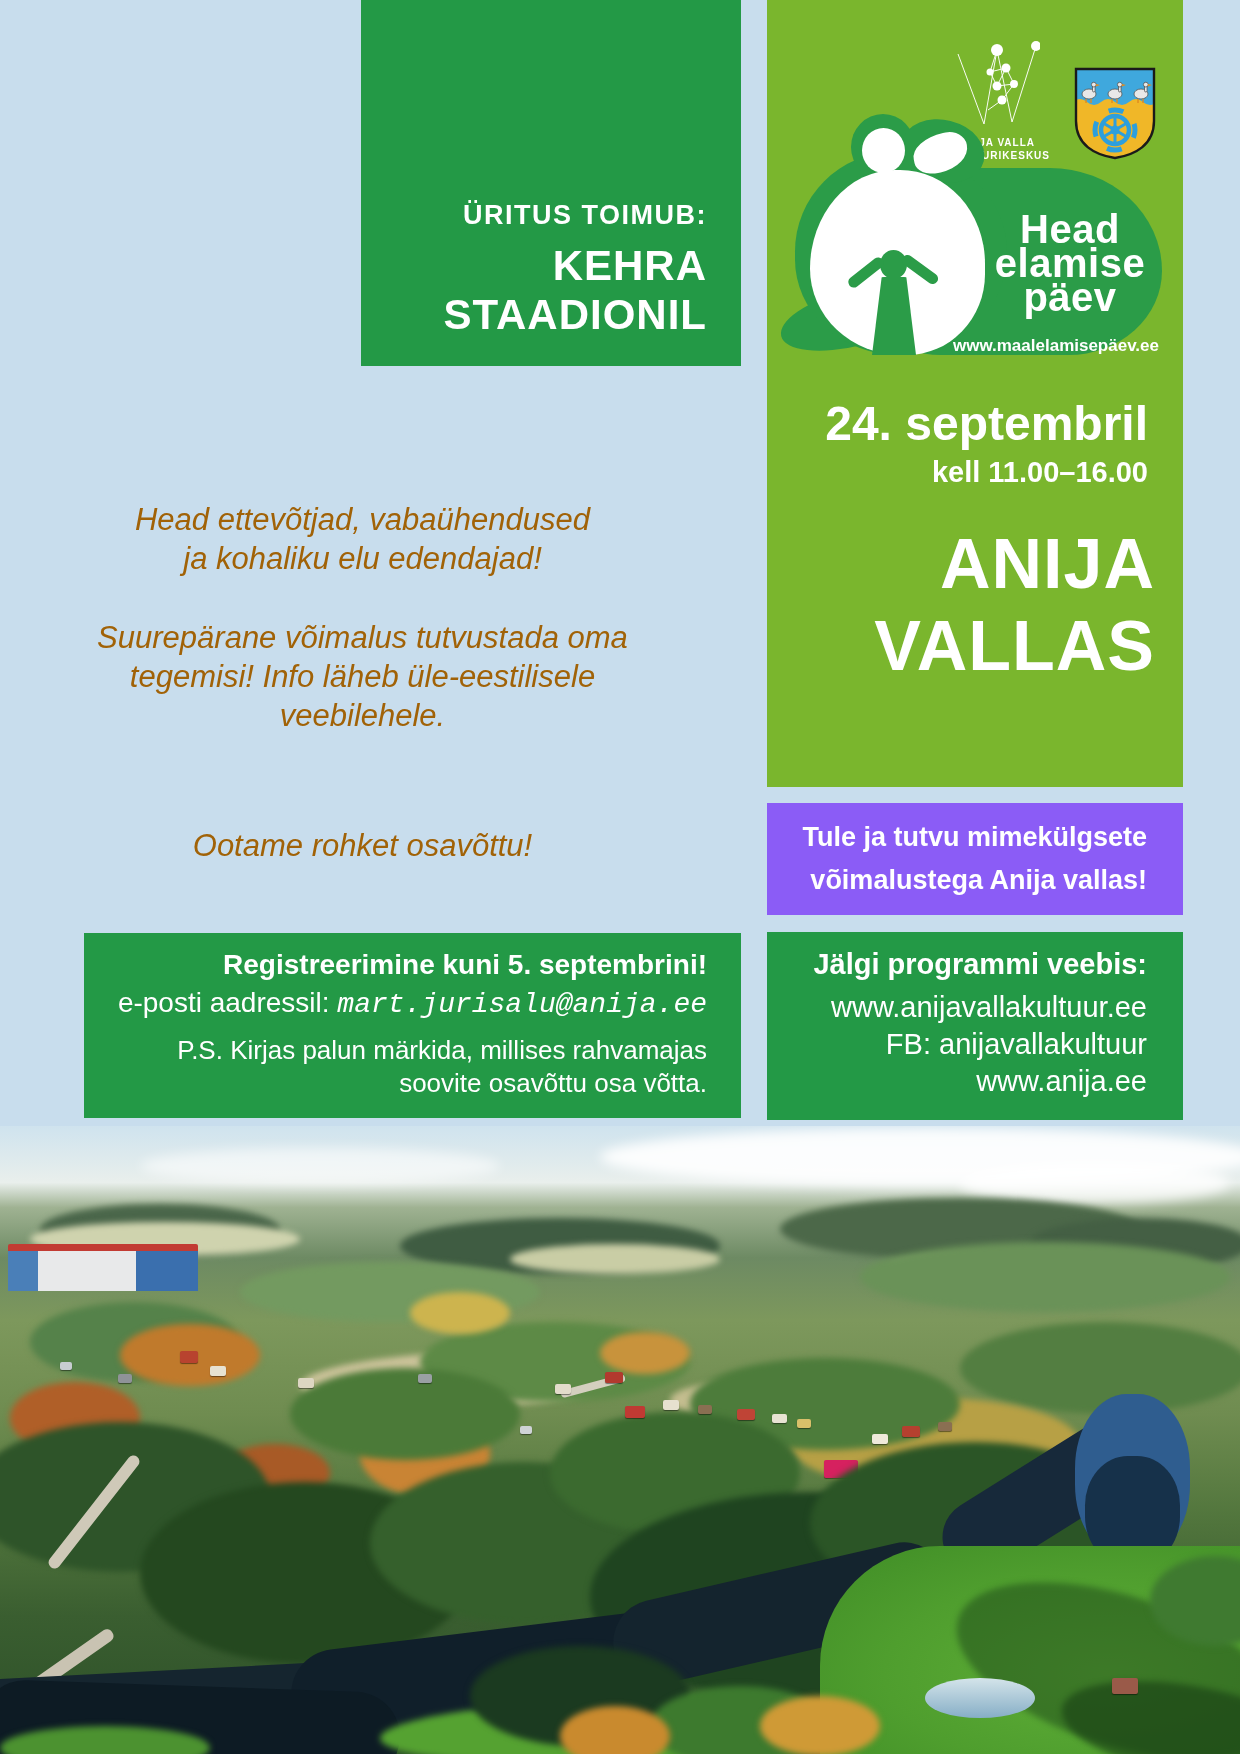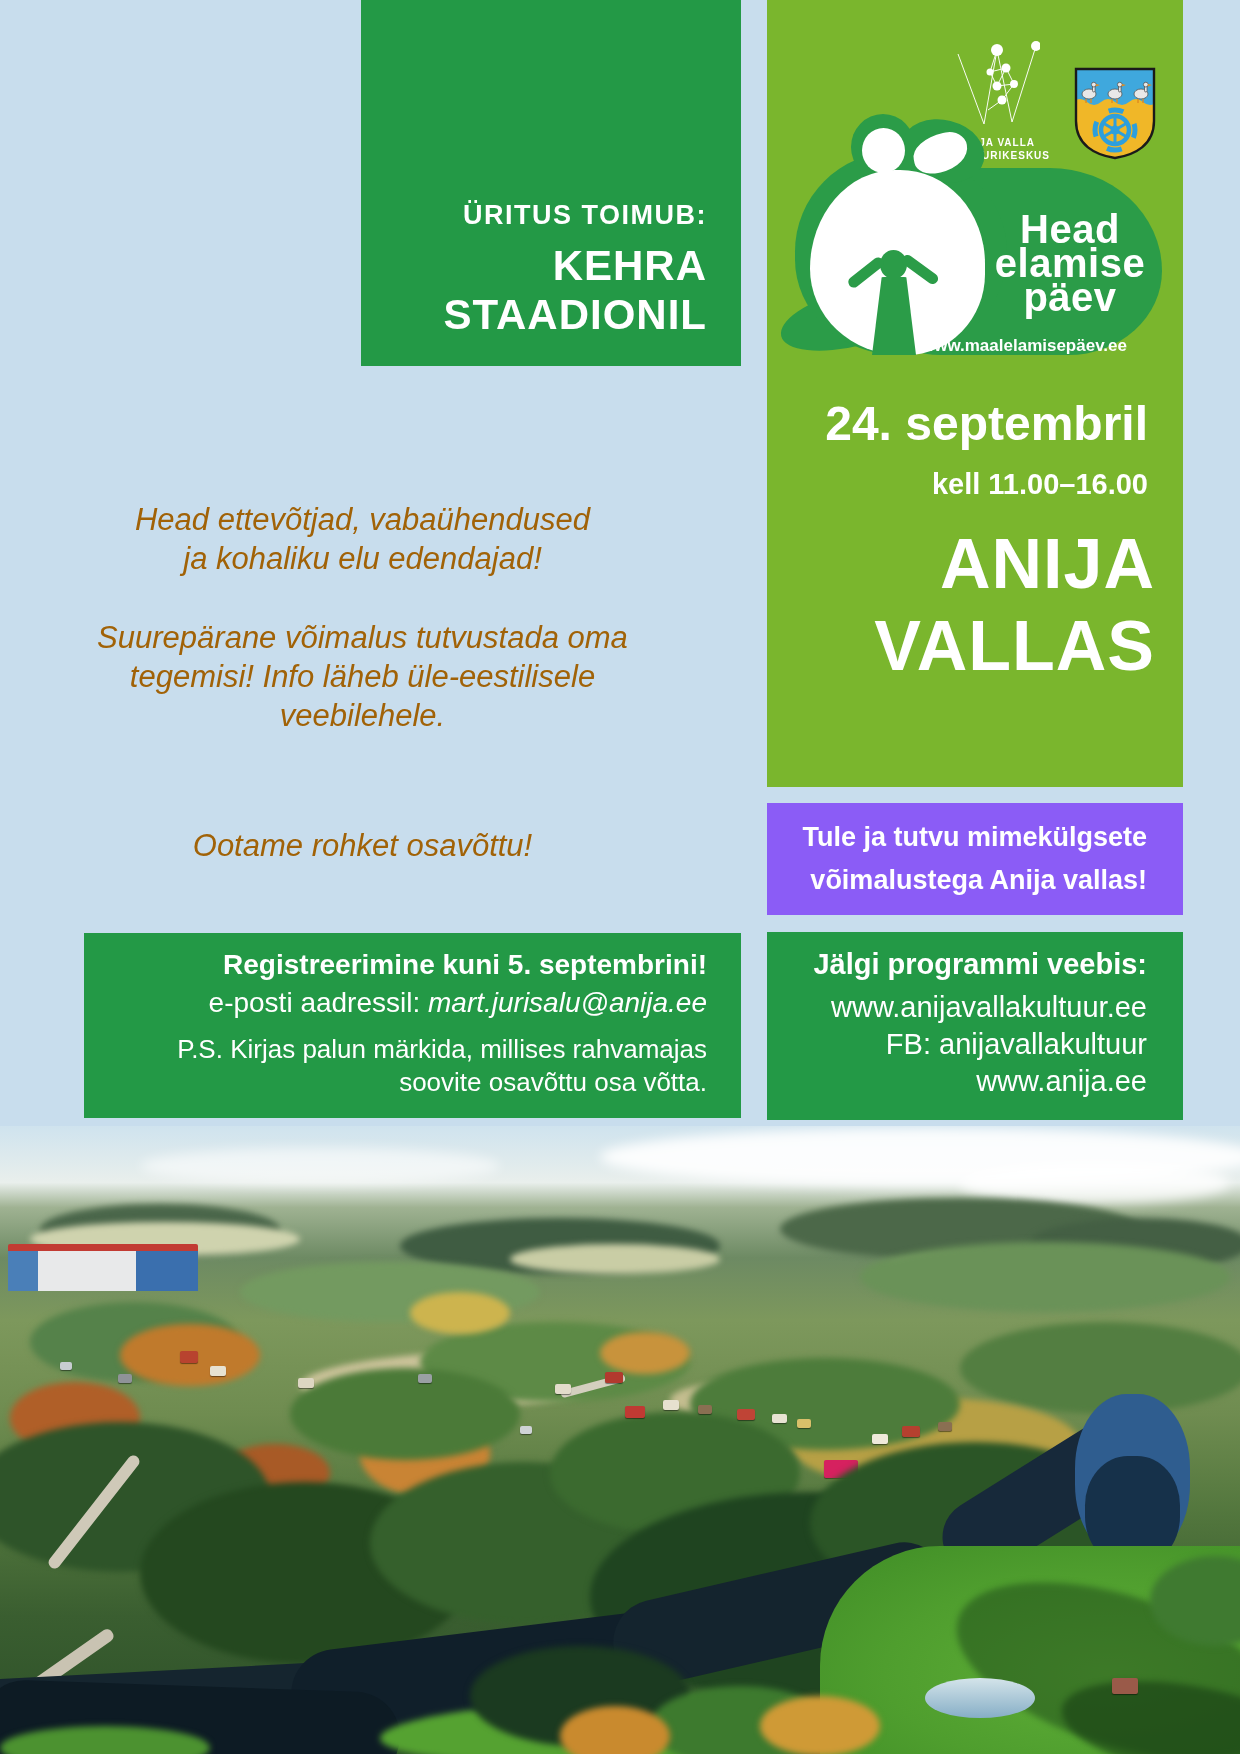--- a/index.html
+++ b/index.html
@@ -26,21 +26,21 @@
   .intro-p1{top:500px;}
   .intro-p2{top:618px;}
   .intro-p3{top:826px;}
   
   .register-box{
     left:84px;top:933px;width:657px;height:185px;background:#239946;
     box-sizing:border-box;padding:16px 34px 0 20px;color:#fff;text-align:right;
   }
   .reg-l1{font-size:28px;font-weight:700;margin-bottom:6px;}
   .reg-l2{font-size:28px;margin-bottom:14px;}
-  .reg-l2 .email{font-style:italic;}
+  .reg-l2 .email{font-style:italic;font-family:Liberation Mono, monospace;}
   .reg-l3{font-size:26px;line-height:33px;}
   
   .right-panel{left:767px;top:0;width:416px;height:787px;background:#7ab62d;color:#fff;}
   .org-logo{left:150px;top:40px;width:160px;text-align:center;}
   .org-logo svg{display:block;margin:0 auto;}
   .org-logo-text{font-size:10px;font-weight:700;letter-spacing:1px;line-height:13px;margin-top:4px;}
   .coat{left:306px;top:66px;width:84px;height:94px;}
   
   .blob{left:28px;top:140px;width:367px;height:218px;}
   .blob .green{background:#2b9c48;}
@@ -52,24 +52,24 @@
   .crown{left:15px;top:30px;width:175px;height:185px;background:#fff;border-radius:50% 50% 46% 54% / 55% 52% 45% 48%;}
   .fig-head{left:67px;top:-12px;width:43px;height:45px;background:#fff;border-radius:50%;}
   .fig-bird{left:118px;top:-6px;width:55px;height:38px;background:#fff;border-radius:65% 35% 60% 40% / 55% 45% 60% 40%;transform:rotate(-12deg);}
   .child-head{left:85px;top:110px;width:27px;height:29px;border-radius:50%;}
   .child-body{left:77px;top:137px;width:44px;height:78px;border-radius:12px 12px 0 0;
     clip-path:polygon(22% 0,78% 0,100% 100%,0 100%);}
   .child-arm{width:42px;height:11px;border-radius:6px;}
   .arm-l{left:50px;top:127px;transform:rotate(-38deg);}
   .arm-r{left:104px;top:124px;transform:rotate(36deg);}
   .blob-title{left:160px;top:72px;width:230px;text-align:center;font-size:40px;font-weight:700;line-height:34px;letter-spacing:0.5px;}
-  .blob-url{left:104px;top:196px;width:250px;text-align:center;font-size:17px;font-weight:700;}
+  .blob-url{left:136px;top:196px;width:250px;text-align:center;font-size:17px;font-weight:700;}
   .p-right{right:35px;text-align:right;font-weight:700;}
   .p-date{top:396px;font-size:48px;margin-left:44px;}
-  .p-time{top:456px;font-size:29px;margin-top:12px;}
+  .p-time{top:456px;font-size:29px;}
   .p-anija{top:524px;font-size:70px;letter-spacing:1px;right:28px;}
   .p-vallas{top:606px;font-size:70px;letter-spacing:1px;right:28px;}
   .p-sub{top:719px;font-size:26px;right:28px;}
   
   .invite-box{
     left:767px;top:803px;width:416px;height:112px;background:#8b5cf6;color:#fff;
     display:flex;flex-direction:column;justify-content:center;align-items:flex-end;
     padding-right:36px;box-sizing:border-box;text-align:right;
     font-size:27px;font-weight:700;line-height:43px;
   }

